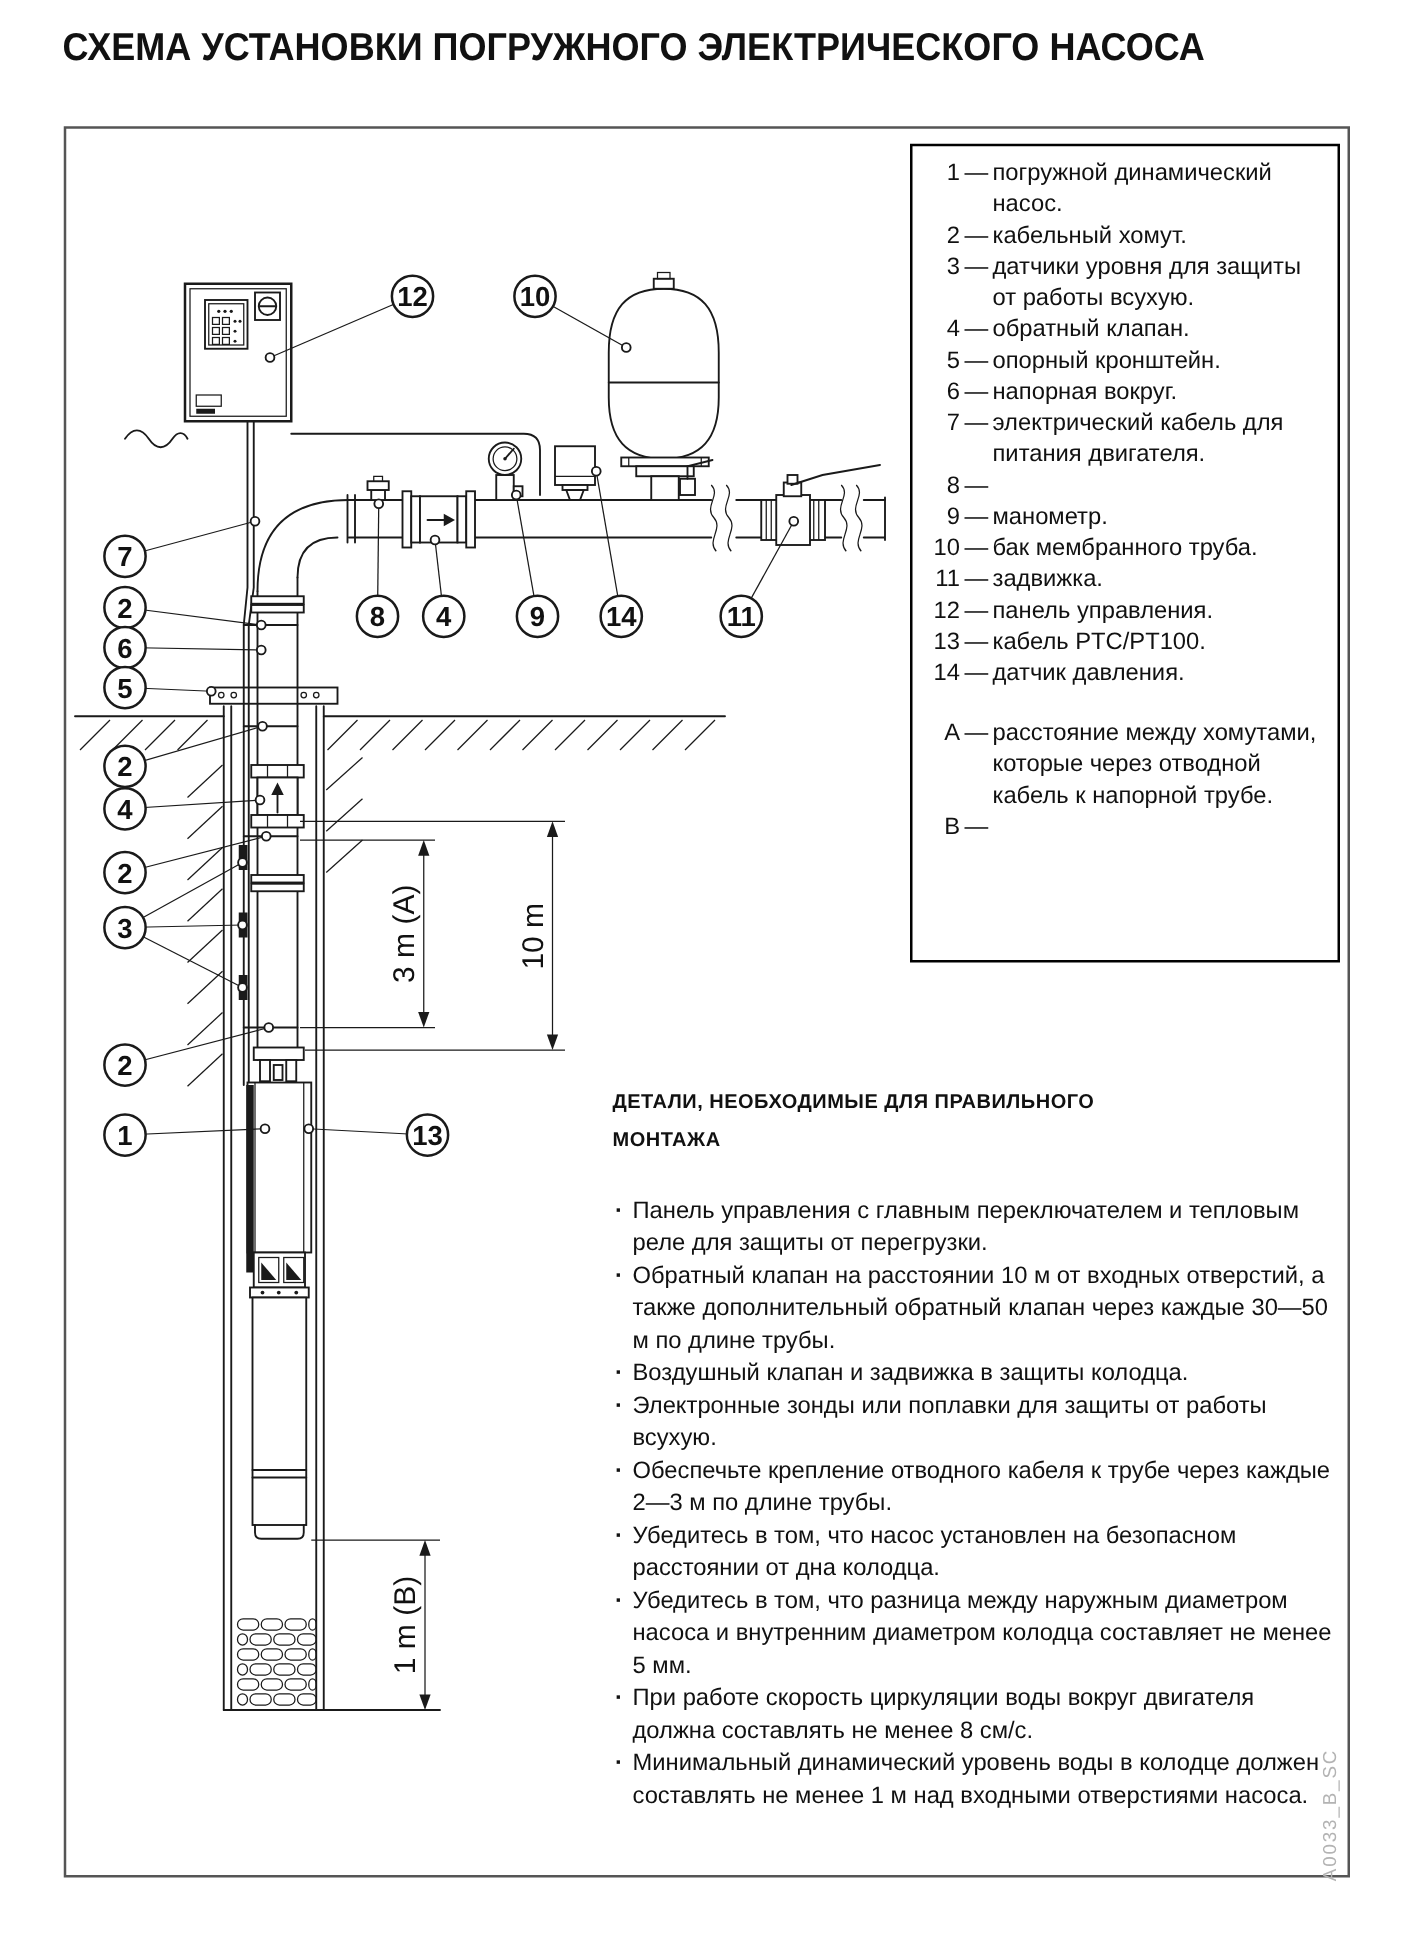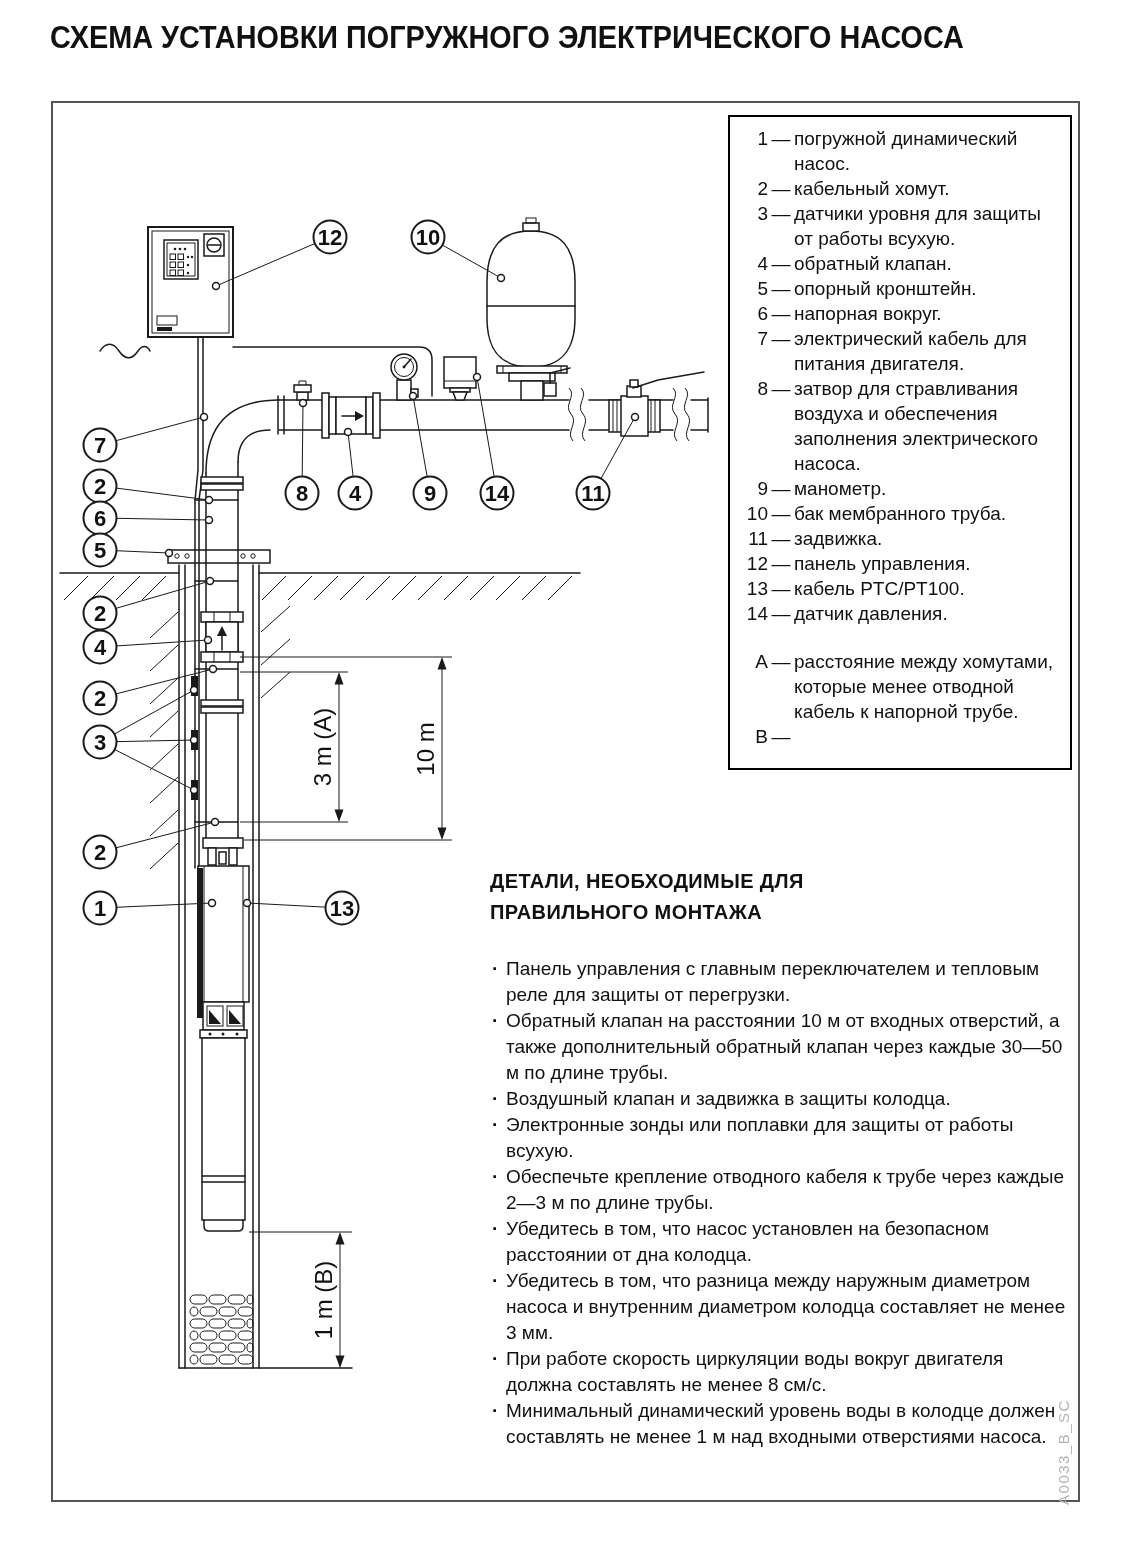--- a/index.html
+++ b/index.html
@@ -10,21 +10,21 @@
   #diagram-svg{position:absolute;left:0;top:0;}
   
   #legend{position:absolute;left:728px;top:115px;width:344px;height:655px;border:2px solid #000;
           box-sizing:border-box;padding:9px 6px 6px 4px;font-size:19px;line-height:25px;}
   .li{display:grid;grid-template-columns:34px 26px 1fr;}
   .li .n{text-align:right;}
   .li .d{text-align:center;}
   #legend-notes{margin-top:23px;}
   
   #details{position:absolute;left:490px;top:866px;width:580px;}
-  #details-heading{font-size:20px;font-weight:700;line-height:31px;letter-spacing:.4px;margin:0 0 28px 0;width:470px;}
+  #details-heading{font-size:16px;font-weight:700;line-height:31px;letter-spacing:.4px;margin:0 0 28px 0;width:470px;}
   .b{display:grid;grid-template-columns:16px 1fr;font-size:19px;line-height:26px;}
   .b .dot{text-align:left;padding-left:2px;font-weight:700;}
   
   .s{stroke:#1a1a1a;stroke-width:1.5;fill:none;stroke-linecap:round;}
   .t{stroke:#1a1a1a;stroke-width:1;fill:none;}
   .sf{stroke:#1a1a1a;stroke-width:1.5;fill:#fff;}
   .sf2{stroke:#1a1a1a;stroke-width:2;fill:#fff;}
   .fl{fill:#1a1a1a;stroke:none;}
   .callout-num{font:700 22px "Liberation Sans",sans-serif;fill:#111;}
   .dim-label{font:400 24px "Liberation Sans",sans-serif;fill:#111;}
@@ -382,21 +382,20 @@
         <span class="t">напорная вокруг.</span>
       </div>
       <div class="li">
         <span class="n">7</span>
         <span class="d">—</span>
         <span class="t">электрический кабель для питания двигателя.</span>
       </div>
       <div class="li">
         <span class="n">8</span>
         <span class="d">—</span>
-        <span class="t">затвор для стравливания воздуха и обеспечения заполнения электрического насоса.</span>
       </div>
       <div class="li">
         <span class="n">9</span>
         <span class="d">—</span>
         <span class="t">манометр.</span>
       </div>
       <div class="li">
         <span class="n">10</span>
         <span class="d">—</span>
         <span class="t">бак мембранного труба.</span>
@@ -419,21 +418,21 @@
       <div class="li">
         <span class="n">14</span>
         <span class="d">—</span>
         <span class="t">датчик давления.</span>
       </div>
     </div>
   <div id="legend-notes">
       <div class="li">
         <span class="n">А</span>
         <span class="d">—</span>
-        <span class="t">расстояние между хомутами, которые менее отводной кабель к напорной трубе.</span>
+        <span class="t">расстояние между хомутами, которые через отводной кабель к напорной трубе.</span>
       </div>
       <div class="li">
         <span class="n">В</span>
         <span class="d">—</span>
       </div>
     </div>
 </div>
 
 <div id="details">
   <h2 id="details-heading">ДЕТАЛИ, НЕОБХОДИМЫЕ ДЛЯ ПРАВИЛЬНОГО МОНТАЖА</h2>
@@ -457,21 +456,21 @@
       <div class="b">
         <span class="dot">·</span>
         <span>Обеспечьте крепление отводного кабеля к трубе через каждые 2—3 м по длине трубы.</span>
       </div>
       <div class="b">
         <span class="dot">·</span>
         <span>Убедитесь в том, что насос установлен на безопасном расстоянии от дна колодца.</span>
       </div>
       <div class="b">
         <span class="dot">·</span>
-        <span>Убедитесь в том, что разница между наружным диаметром насоса и внутренним диаметром колодца составляет не менее 3 мм.</span>
+        <span>Убедитесь в том, что разница между наружным диаметром насоса и внутренним диаметром колодца составляет не менее 5 мм.</span>
       </div>
       <div class="b">
         <span class="dot">·</span>
         <span>При работе скорость циркуляции воды вокруг двигателя должна составлять не менее 8 см/с.</span>
       </div>
       <div class="b">
         <span class="dot">·</span>
         <span>Минимальный динамический уровень воды в колодце должен составлять не менее 1 м над входными отверстиями насоса.</span>
       </div>
     </div>

